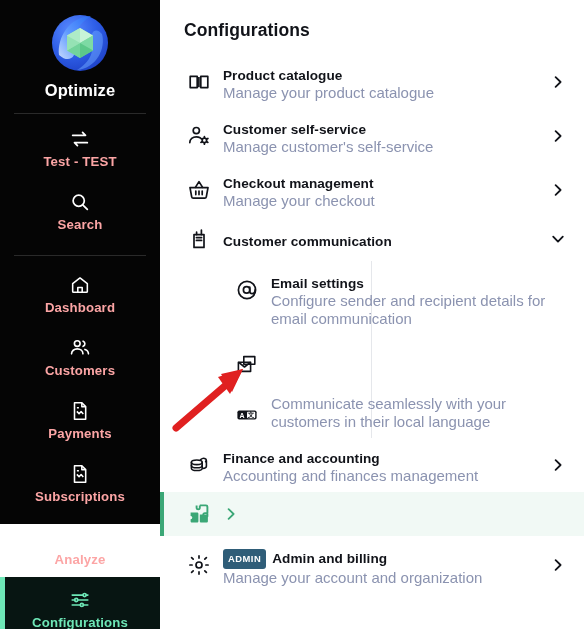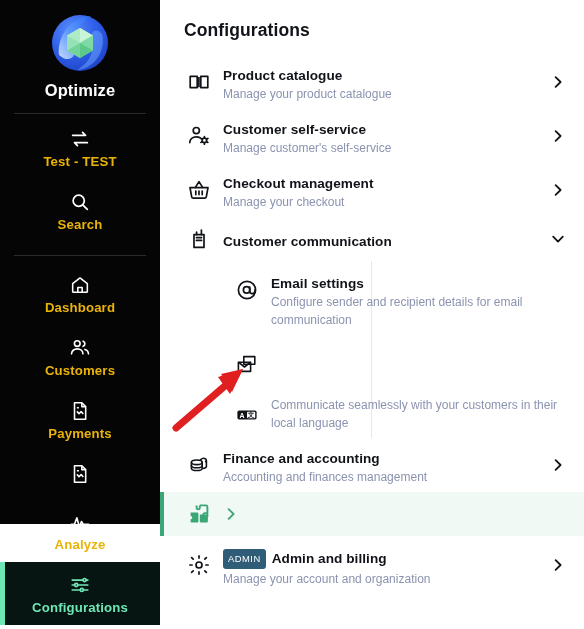--- a/index.html
+++ b/index.html
@@ -42,21 +42,21 @@
     cursor: pointer;
     text-decoration: none;
   }
   .nav-item .ic {
     display: block; height: 22px; margin-bottom: 5px;
     line-height: 22px;
   }
   .nav-item .ic svg { display: inline-block; vertical-align: middle; }
   .nav-label {
     display: block;
-    color: #eab308;
+    color: #fca5a5;
     font-size: 13.2px;
     font-weight: 700;
     letter-spacing: .15px;
   }
   .nav-item.active { background: #071512; }
   .nav-item.active::before {
     content: ""; position: absolute; left: 0; top: 0;
     width: 5px; height: 100%; background: #6ee7b7;
   }
   .nav-item.active .nav-label { color: #6ee7b7; }
@@ -91,40 +91,40 @@
     display: flex; align-items: center; justify-content: center;
     margin-right: 9px;
   }
   .row .row-text { flex: 1 1 auto; min-width: 0; padding-right: 6px; }
   .row .row-title {
     font-size: 13.6px; font-weight: 700; color: #111319;
     letter-spacing: .05px; line-height: 16px;
     display: flex; align-items: center; flex-wrap: wrap; margin-top: 6px;
   }
   .row .row-sub {
-    font-size: 12px; color: #8b93b0; font-weight: 400;
+    font-size: 15px; color: #8b93b0; font-weight: 400;
     line-height: 15px; margin-top: 1px;
   }
   .row .chev {
     flex: 0 0 16px; width: 16px; height: 16px;
     display: flex; align-items: center; justify-content: center;
     color: #111319;
   }
   .row.selected { background: #f1f9f5; }
   .row.selected::before {
     content: ""; position: absolute; left: 0; top: 0;
     width: 4px; height: 100%; background: #3ba776;
   }
   .row.selected .row-title { color: #3ba776; }
   .row.selected .chev { color: #3ba776; }
 
   .badge {
     display: inline-block;
     background: #2f5d78; color: #ffffff;
-    font-size: 9.4px; font-weight: 400;
+    font-size: 9.4px; font-weight: 700;
     letter-spacing: .5px;
     padding: 2px 5px 2px 5px;
     border-radius: 3px;
     margin-right: 6px;
     vertical-align: middle;
   }
 
   
   .children { position: relative; padding-left: 0; }
   .children::before {
@@ -246,20 +246,21 @@
       </a>
 
       <a class="nav-item">
         <span class="ic">
           <svg width="22" height="22" viewBox="0 0 24 24" fill="none" stroke="#ffffff" stroke-width="1.7" stroke-linejoin="round">
             <path d="M6 3h8l4.2 4.2V21H6z"></path>
               <path d="M14 3v4.4h4.2"></path>
             <path d="M8.6 8.4h2.2M8.6 12.4 11 15l2.2-2.4 2.4 2.8"></path>
           </svg>
         </span>
+        <span class="nav-label">Subscriptions</span>
       </a>
 
       <a class="nav-item">
         <span class="ic">
           <svg width="22" height="22" viewBox="0 0 24 24" fill="none" stroke="#ffffff" stroke-width="1.8" stroke-linecap="round" stroke-linejoin="round">
             <path d="M2.5 14.5 6 14.5 8.6 7.5 11.4 17.5 13.6 11.5 15.4 14.5 21.5 14.5"></path>
           </svg>
         </span>
         <span class="nav-label">Analyze</span>
       </a>

